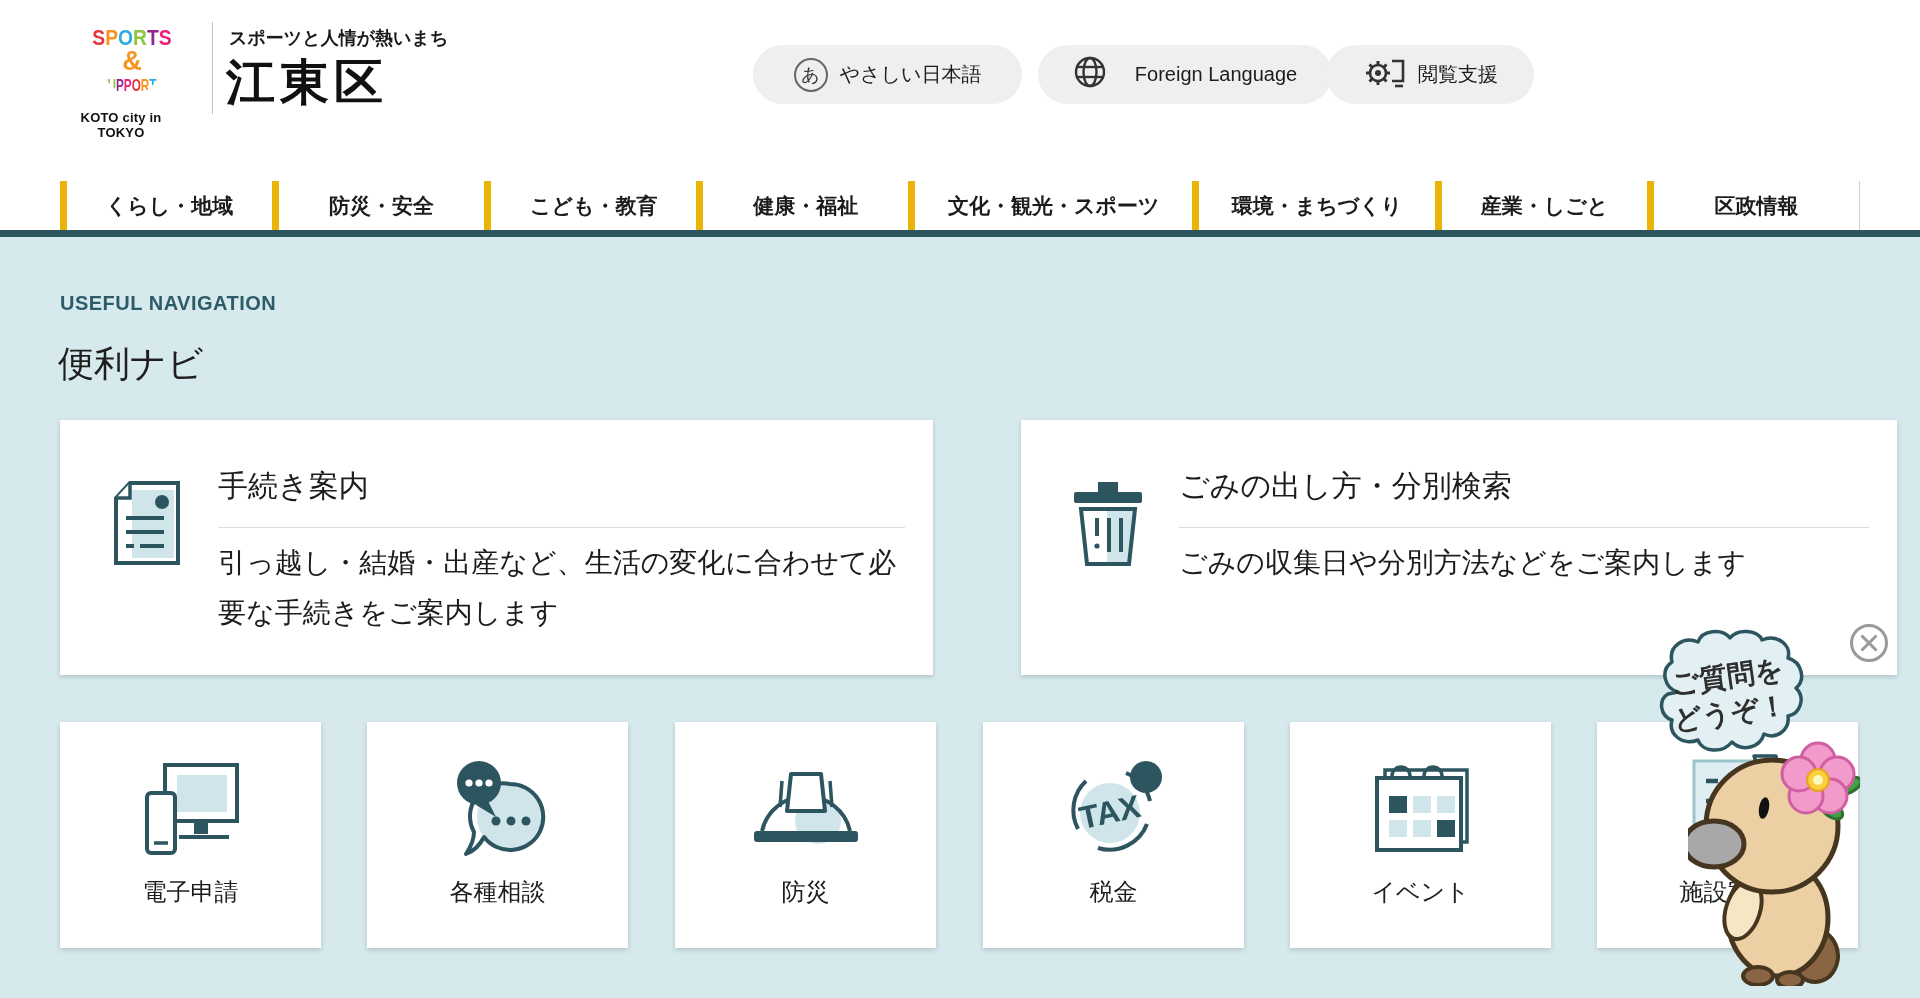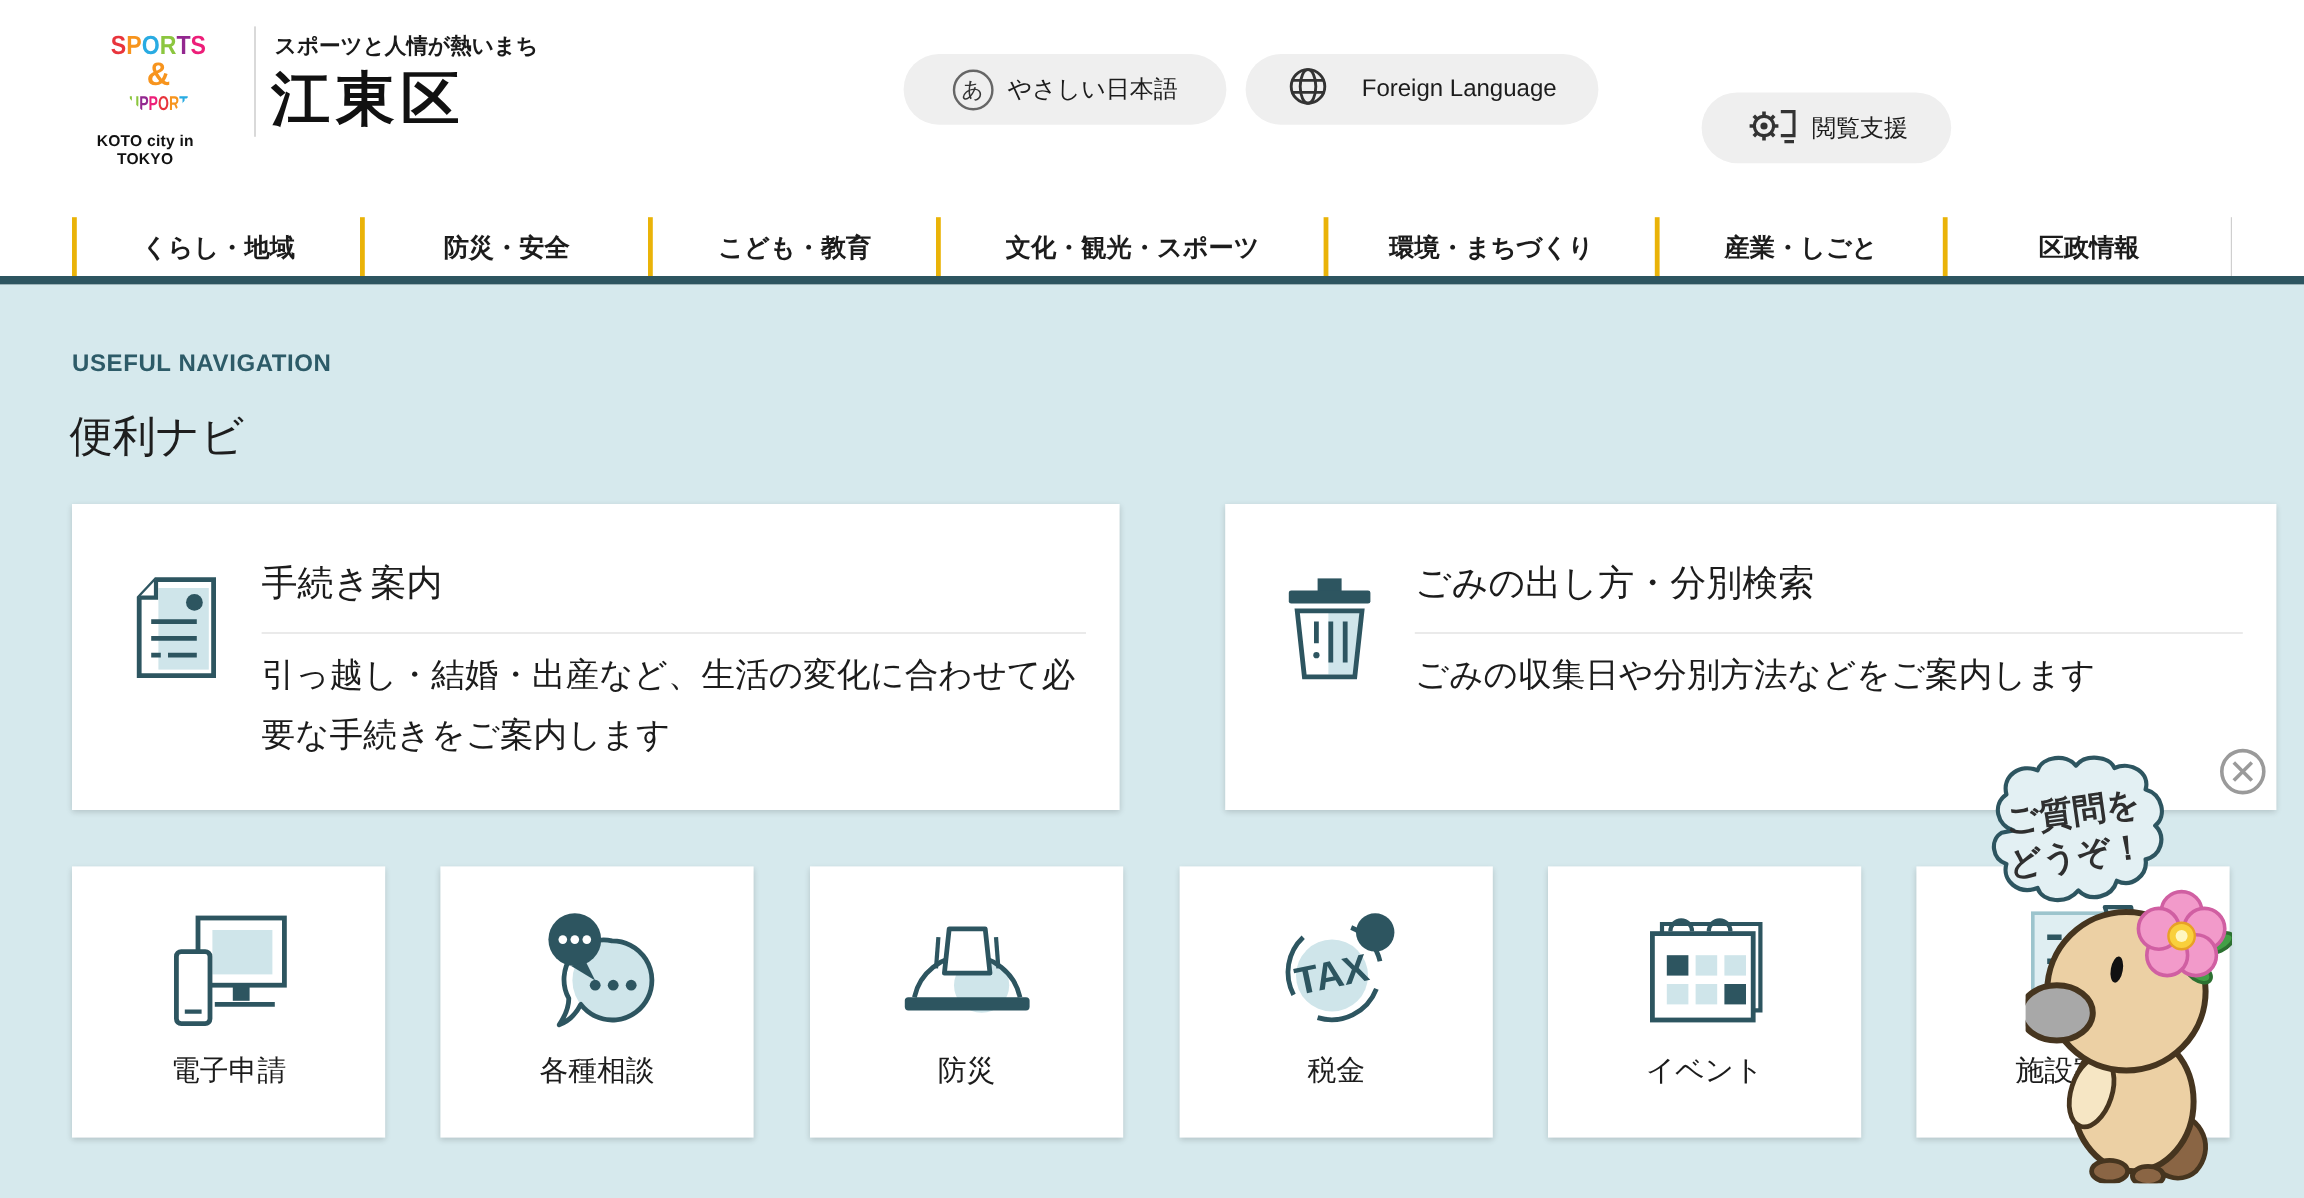--- a/index.html
+++ b/index.html
@@ -18,29 +18,29 @@
   .logo-caption { position:absolute; left:56px; top:110px; width:130px; text-align:center;
                   font-size:13px; font-weight:bold; color:#111; letter-spacing:0.2px; }
   .logo-divider { position:absolute; left:212px; top:22px; width:1px; height:92px; background:#c0c0c0; }
   .logo-tagline { position:absolute; left:229px; top:26px; font-size:18px; font-weight:bold; color:#1a1a1a; }
   .logo-cityname { position:absolute; left:226px; top:50px; font-size:49px; font-weight:bold; color:#111; letter-spacing:5px; }
   .pill { position:absolute; top:45px; height:59px; border-radius:30px; background:#efefef;
           display:flex; align-items:center; justify-content:center; gap:12px;
           font-size:20px; font-weight:500; color:#1c1c1c; cursor:pointer; }
   .pill-easy { left:753px; width:269px; }
   .pill-foreign { left:1038px; width:294px;gap:28px; }
-  .pill-support { left:1418px; width:208px;margin-top:32px; }
+  .pill-support { left:1326px; width:208px; }
   .a-circle { width:34px; height:34px; border:2px solid #666; border-radius:50%;
               display:flex; align-items:center; justify-content:center; font-size:18px; color:#333; }
   .search-btn { position:absolute; left:1589px; top:40px; width:269px; height:68px; border-radius:34px;
                 background:#2d5560; color:#fff; display:flex; align-items:center; justify-content:center;
                 gap:14px; font-size:27px; font-weight:500; cursor:pointer; }
   .nav { position:absolute; left:60px; top:181px; width:1800px; height:49px; display:flex; }
   .nav-item { flex:1; display:flex; align-items:center; justify-content:center;
-              font-size:21px; font-weight:600; color:#1c1c1c; border-left:4px solid #eab308; cursor:pointer;
+              font-size:21px; font-weight:600; color:#1c1c1c; border-left:7px solid #eab308; cursor:pointer;
               white-space:nowrap; }
   .nav-item:last-child { border-right:1px solid #cfcfcf; }
   .nav-item.w135 { flex:1.35; }
   .nav-item.w115 { flex:1.15; }
   
   .eyebrow { position:absolute; left:60px; top:292px; font-size:20px; font-weight:bold;
              color:#2d5b68; letter-spacing:0.5px; }
   .section-title { position:absolute; left:58px; top:340px; font-size:36px; font-weight:500; color:#1e1e1e; }
   .feature-card { position:absolute; top:420px; height:255px; background:#fff;
                   box-shadow:0 2px 5px rgba(0,0,0,0.16); cursor:pointer; z-index:1;padding-left:28px; }
@@ -124,20 +124,21 @@
       </svg>
     </span>
     <span>閲覧支援</span>
   </div>
 
 
   <nav class="nav">
     <div class="nav-item">くらし・地域</div>
     <div class="nav-item">防災・安全</div>
     <div class="nav-item">こども・教育</div>
+    <div class="nav-item">健康・福祉</div>
     <div class="nav-item w135">文化・観光・スポーツ</div>
     <div class="nav-item w115">環境・まちづくり</div>
     <div class="nav-item">産業・しごと</div>
     <div class="nav-item">区政情報</div>
   </nav>
 
   <div class="teal-rule"></div>
 </div>
 
 <div class="eyebrow">USEFUL NAVIGATION</div>

